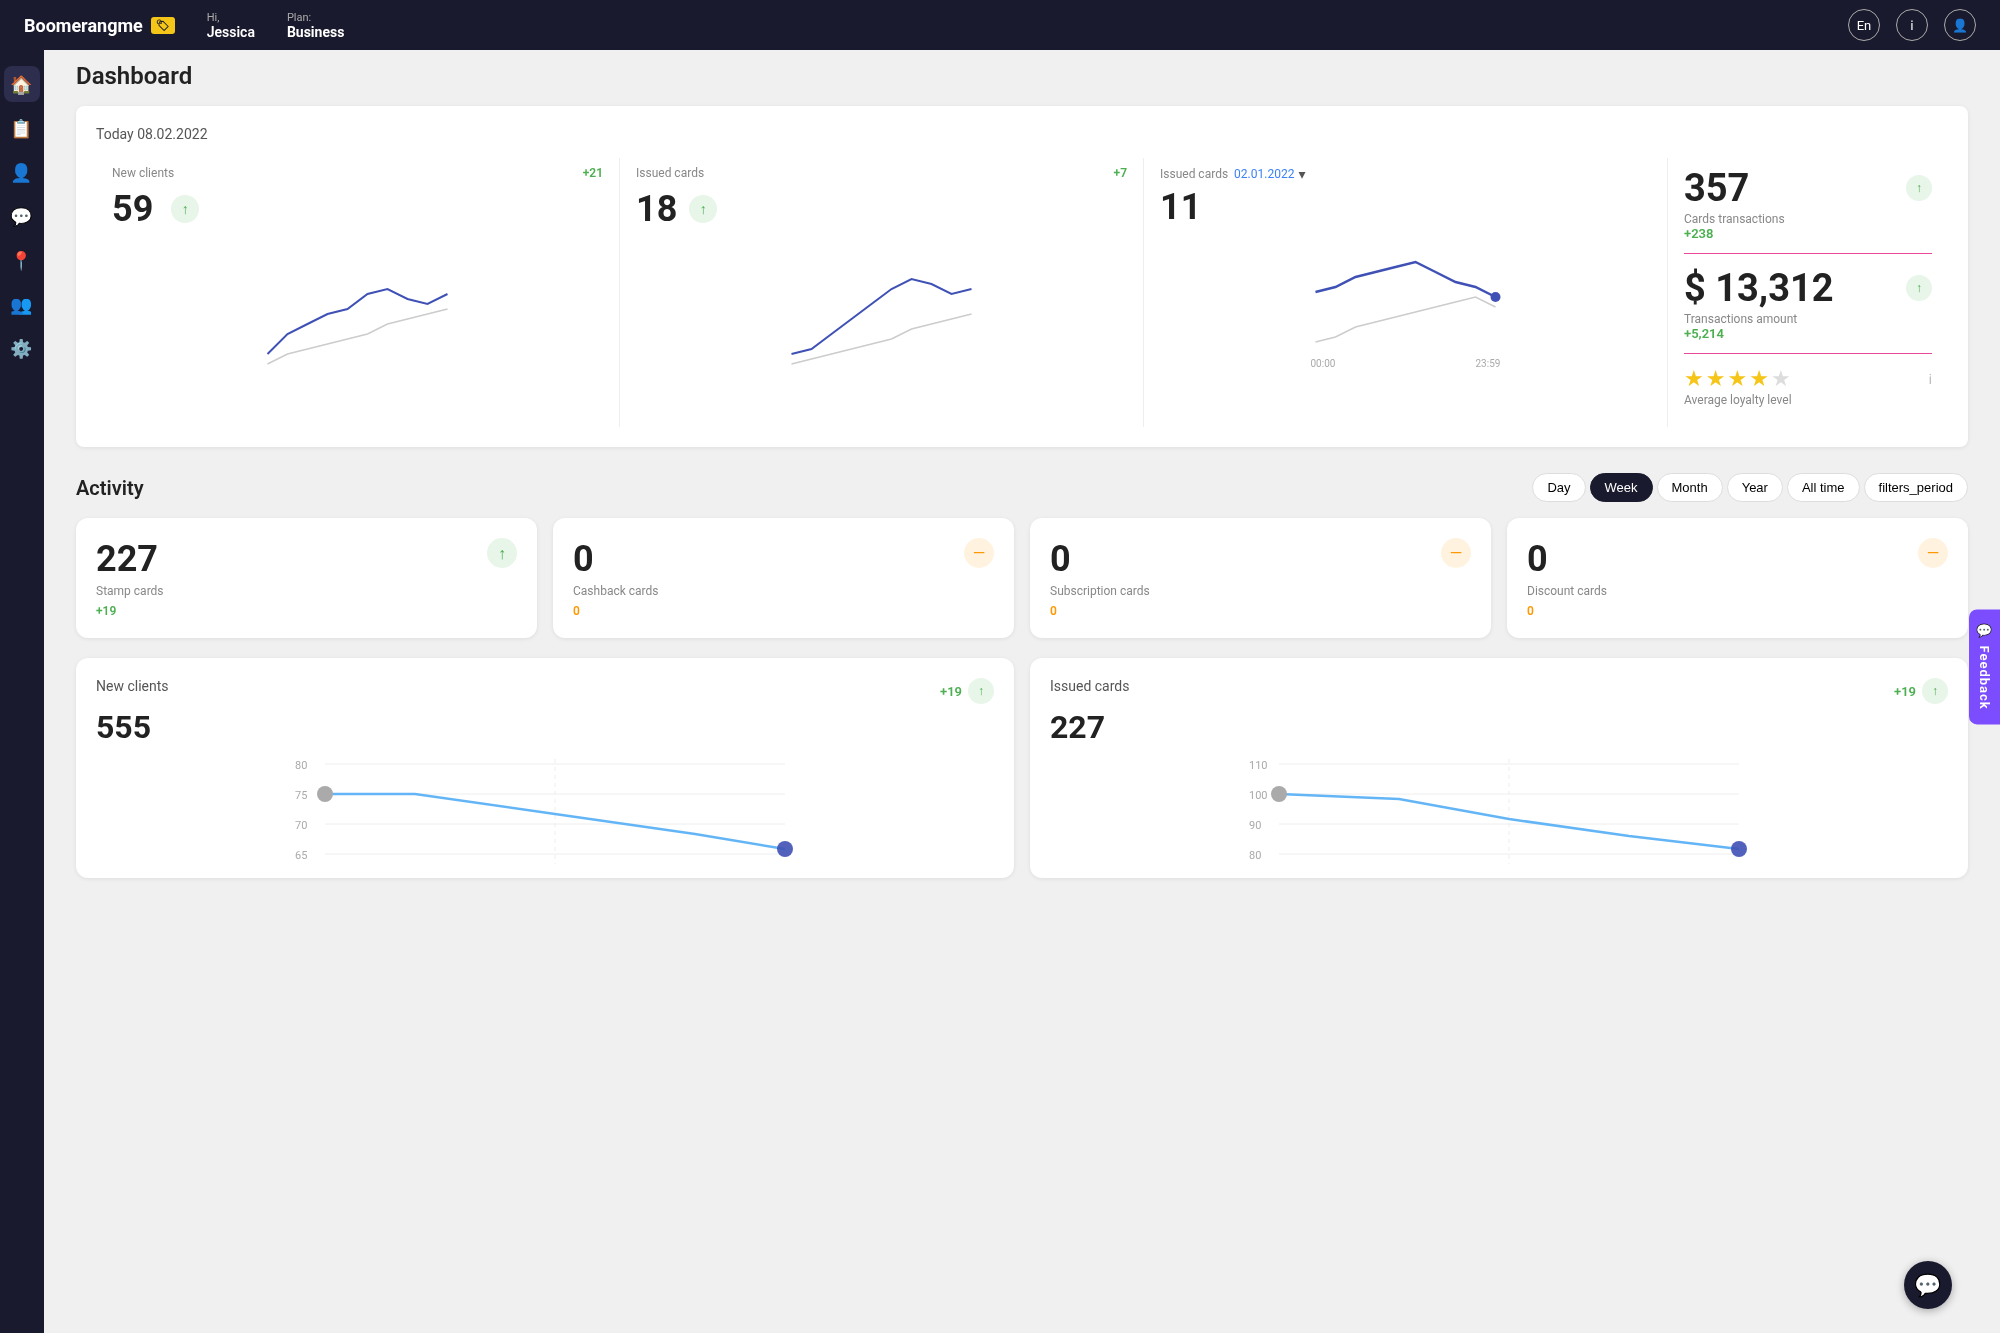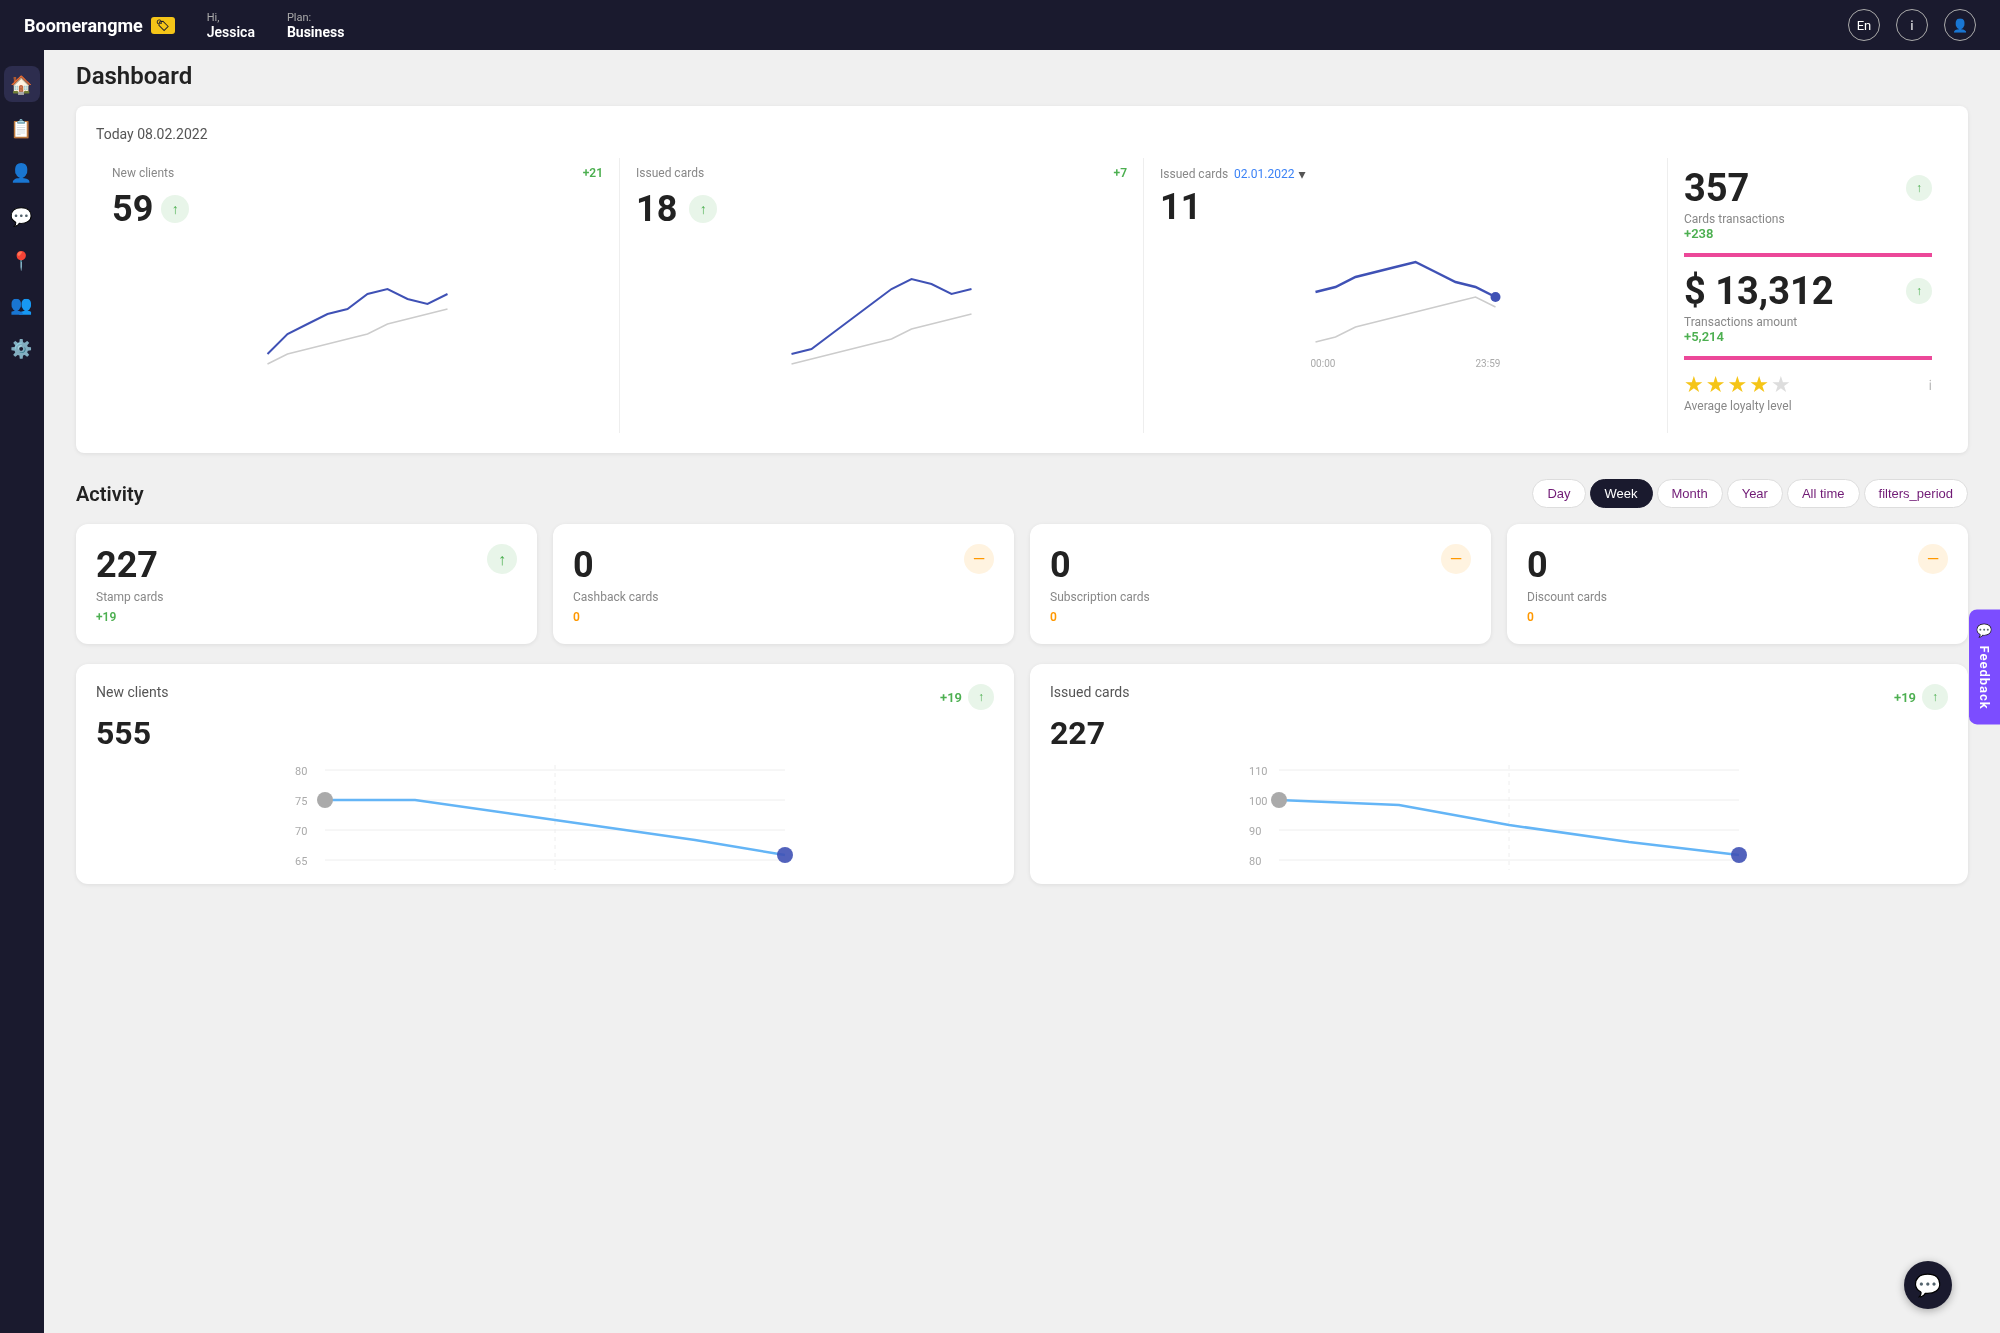--- a/index.html
+++ b/index.html
@@ -164,21 +164,21 @@
       width: 280px;
       flex-shrink: 0;
       padding: 8px 16px;
       display: flex;
       flex-direction: column;
       gap: 12px;
     }
     .right-stat-row {
       display: flex;
       flex-direction: column;
-      border-bottom: 4px solid #ec4899;
+      border-bottom: 1px solid #ec4899;
       padding-bottom: 12px;
     }
     .right-stat-row:last-child { border-bottom: none; }
     .right-stat-big {
       font-size: 38px;
       font-weight: 700;
       color: #222;
     }
     .right-stat-label { font-size: 12px; color: #888; margin-top: 2px; }
     .delta-up-green {
@@ -218,21 +218,21 @@
       display: flex;
       gap: 4px;
       align-items: center;
     }
     .period-btn {
       padding: 6px 14px;
       border-radius: 20px;
       border: 1.5px solid #ddd;
       background: #fff;
       font-size: 13px;
-      color: #701a75;
+      color: #000000;
       cursor: pointer;
     }
     .period-btn.active {
       background: #1a1a2e;
       color: #fff;
       border-color: #1a1a2e;
     }
 
     
     .activity-cards {
@@ -402,21 +402,21 @@
     <div class="dashboard-card">
       <div class="dashboard-card-header">Today 08.02.2022</div>
 
       <div class="stats-row">
 
         <div class="stat-block">
           <div class="stat-header-row">
             <span class="stat-label">New clients</span>
             <span class="stat-delta-green">+21</span>
           </div>
-          <div style="display:flex;align-items:center;gap:8px;">
+          <div style="display:flex;align-items:center;gap:18px;">
             <div class="stat-value">59</div>
             <div class="stat-arrow-green">↑</div>
           </div>
 
           <div class="chart-area">
             <svg width="100%" height="140" viewBox="0 0 200 140">
               <polyline points="10,120 30,100 50,90 70,80 90,75 110,60 130,55 150,65 170,70 190,60" fill="none" stroke="#3f51b5" stroke-width="2"></polyline>
               <polyline points="10,130 30,120 50,115 70,110 90,105 110,100 130,90 150,85 170,80 190,75" fill="none" stroke="#ccc" stroke-width="1.5"></polyline>
             </svg>
           </div>

